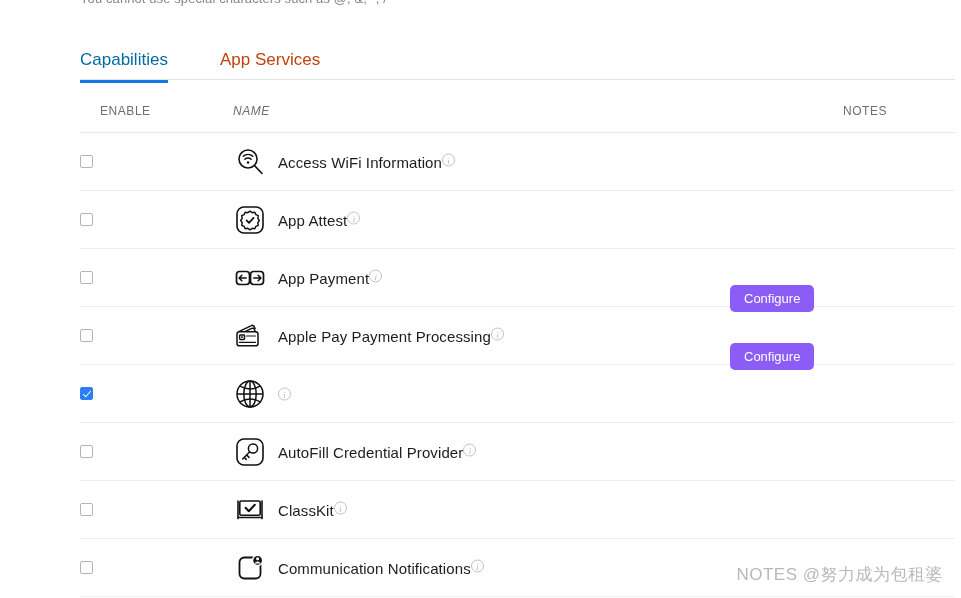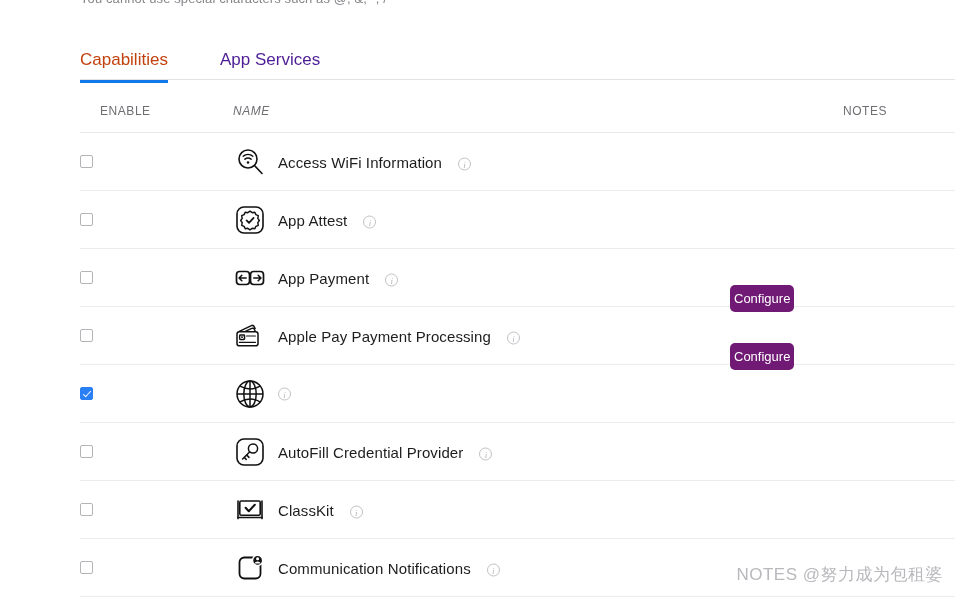--- a/index.html
+++ b/index.html
@@ -35,28 +35,28 @@
     width: 875px;
     height: 38px;
     border-bottom: 1px solid #e3e3e5;
     box-sizing: border-box;
   }
   .tab {
     position: absolute;
     top: 0;
     font-size: 17px;
     line-height: 36px;
-    color: #4c1d95;
+    color: #c2410c;
     cursor: pointer;
     padding-bottom: 2px;
   }
   .tab-capabilities { left: 0; }
   .tab-appservices  { left: 140px; }
   .tab.active {
-    color: #c2410c;
+    color: #0369a1;
     border-bottom: 3px solid #1479e8;
   }
 
   
   .table {
     position: absolute;
     left: 80px;
     top: 104px;
     width: 875px;
   }
@@ -134,22 +134,22 @@
   }
   .icon-cell svg { display: block; }
 
   
   .name-cell {
     position: absolute;
     left: 198px;
     top: 50%;
     transform: translateY(-50%);
     display: flex;
-    align-items: flex-end;
-    gap: 16px;
+    align-items: flex-start;
+    gap: 0;
     white-space: nowrap;
   }
   .name-label {
     font-size: 15px;
     color: #1d1d1f;
     letter-spacing: 0.1px;
   }
   .info-icon {
     width: 13px;
     height: 13px;
@@ -168,26 +168,26 @@
 
   
   .notes-cell {
     position: absolute;
     left: 650px;
     top: 50%;
     transform: translateY(-50%);
   }
   .configure-btn {
     display: inline-block;
-    background: #701a75;
+    background: #8b5cf6;
     color: #ffffff;
     font-size: 13px;
     border: none;
     border-radius: 5px;
-    padding: 6px 4px;
+    padding: 6px 14px;
     font-family: "Liberation Sans", sans-serif;
     cursor: default;
     margin-top: 41px;
   }
 
   
   .watermark {
     position: absolute;
     right: 18px;
     bottom: 12px;

